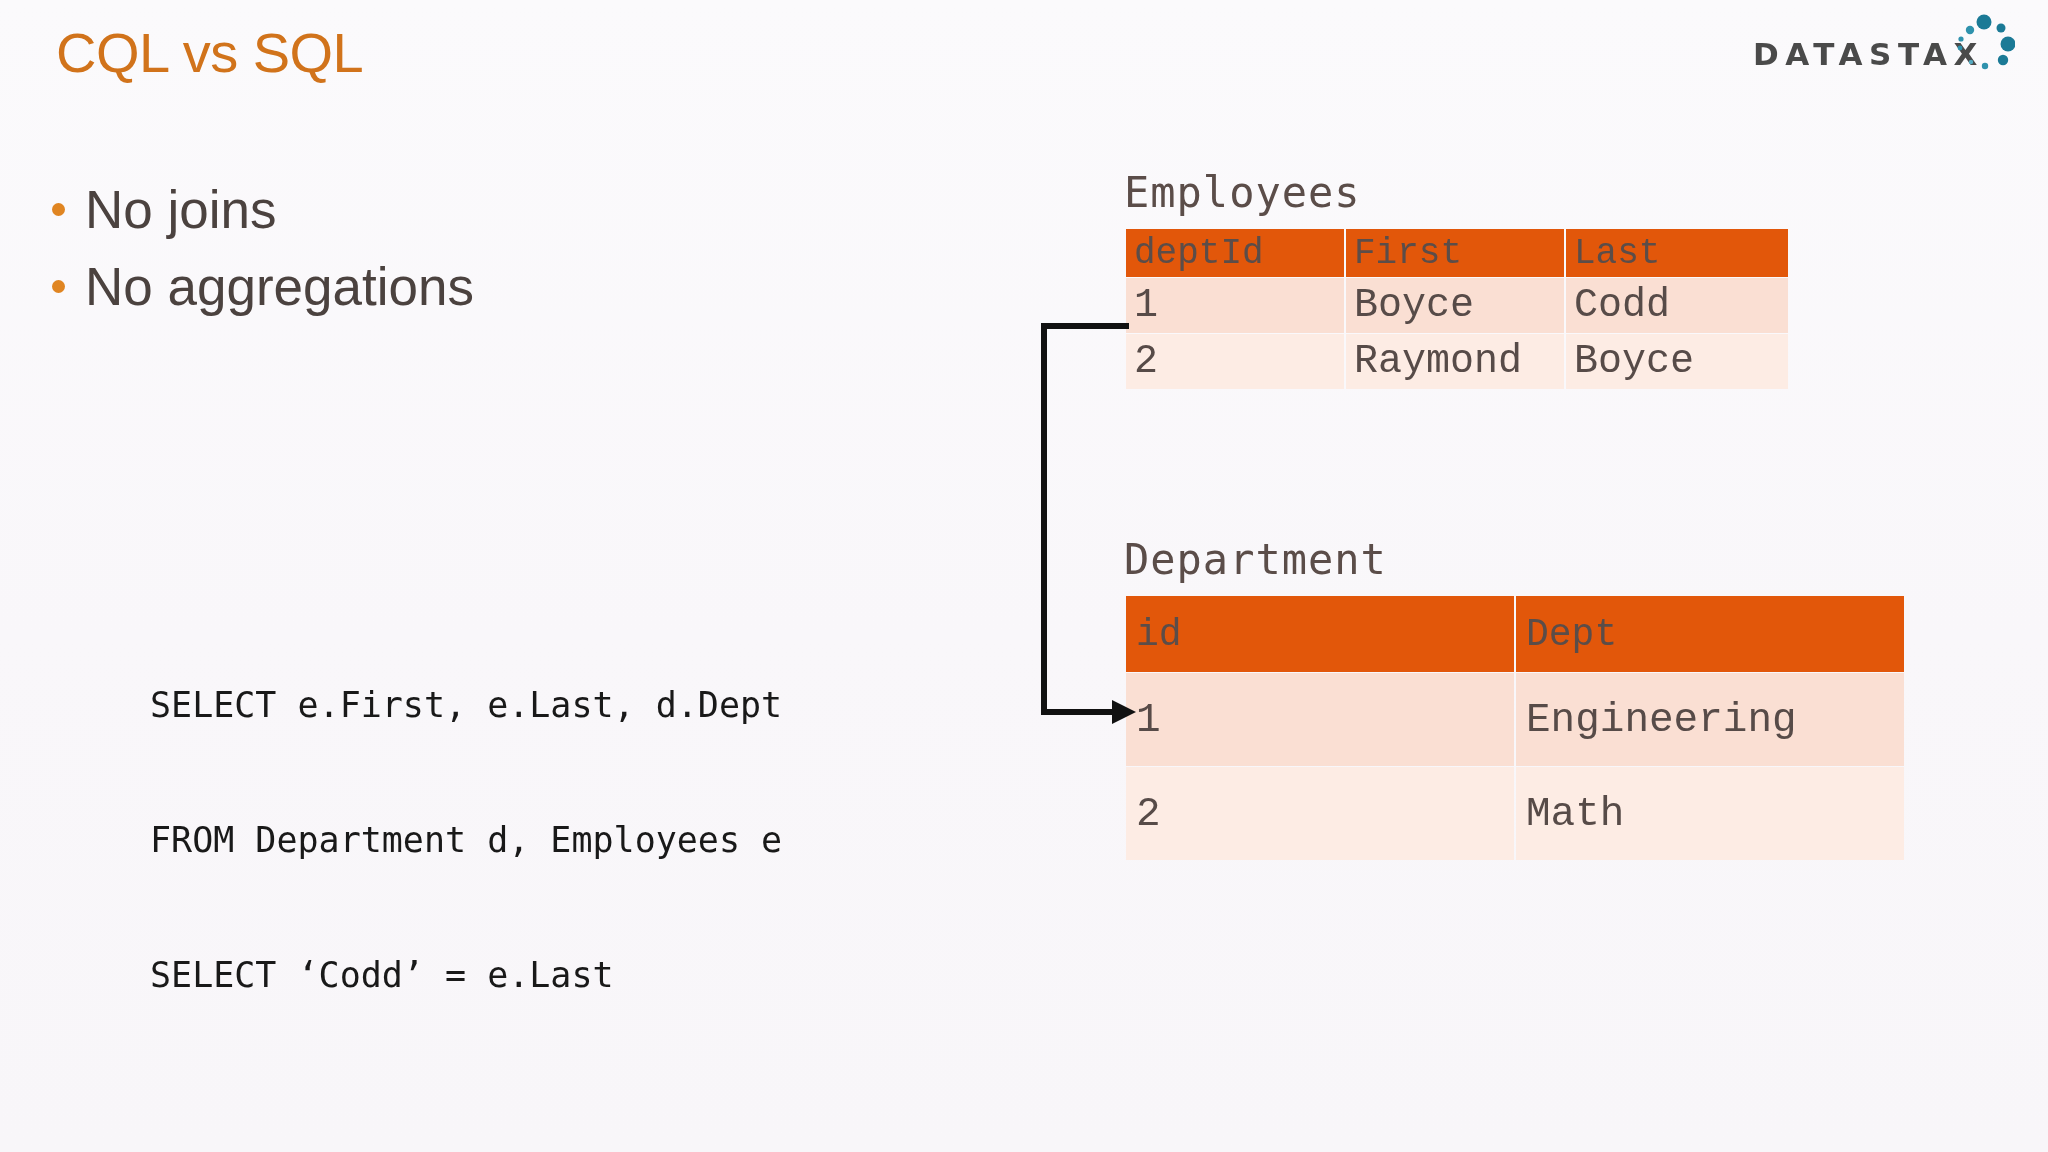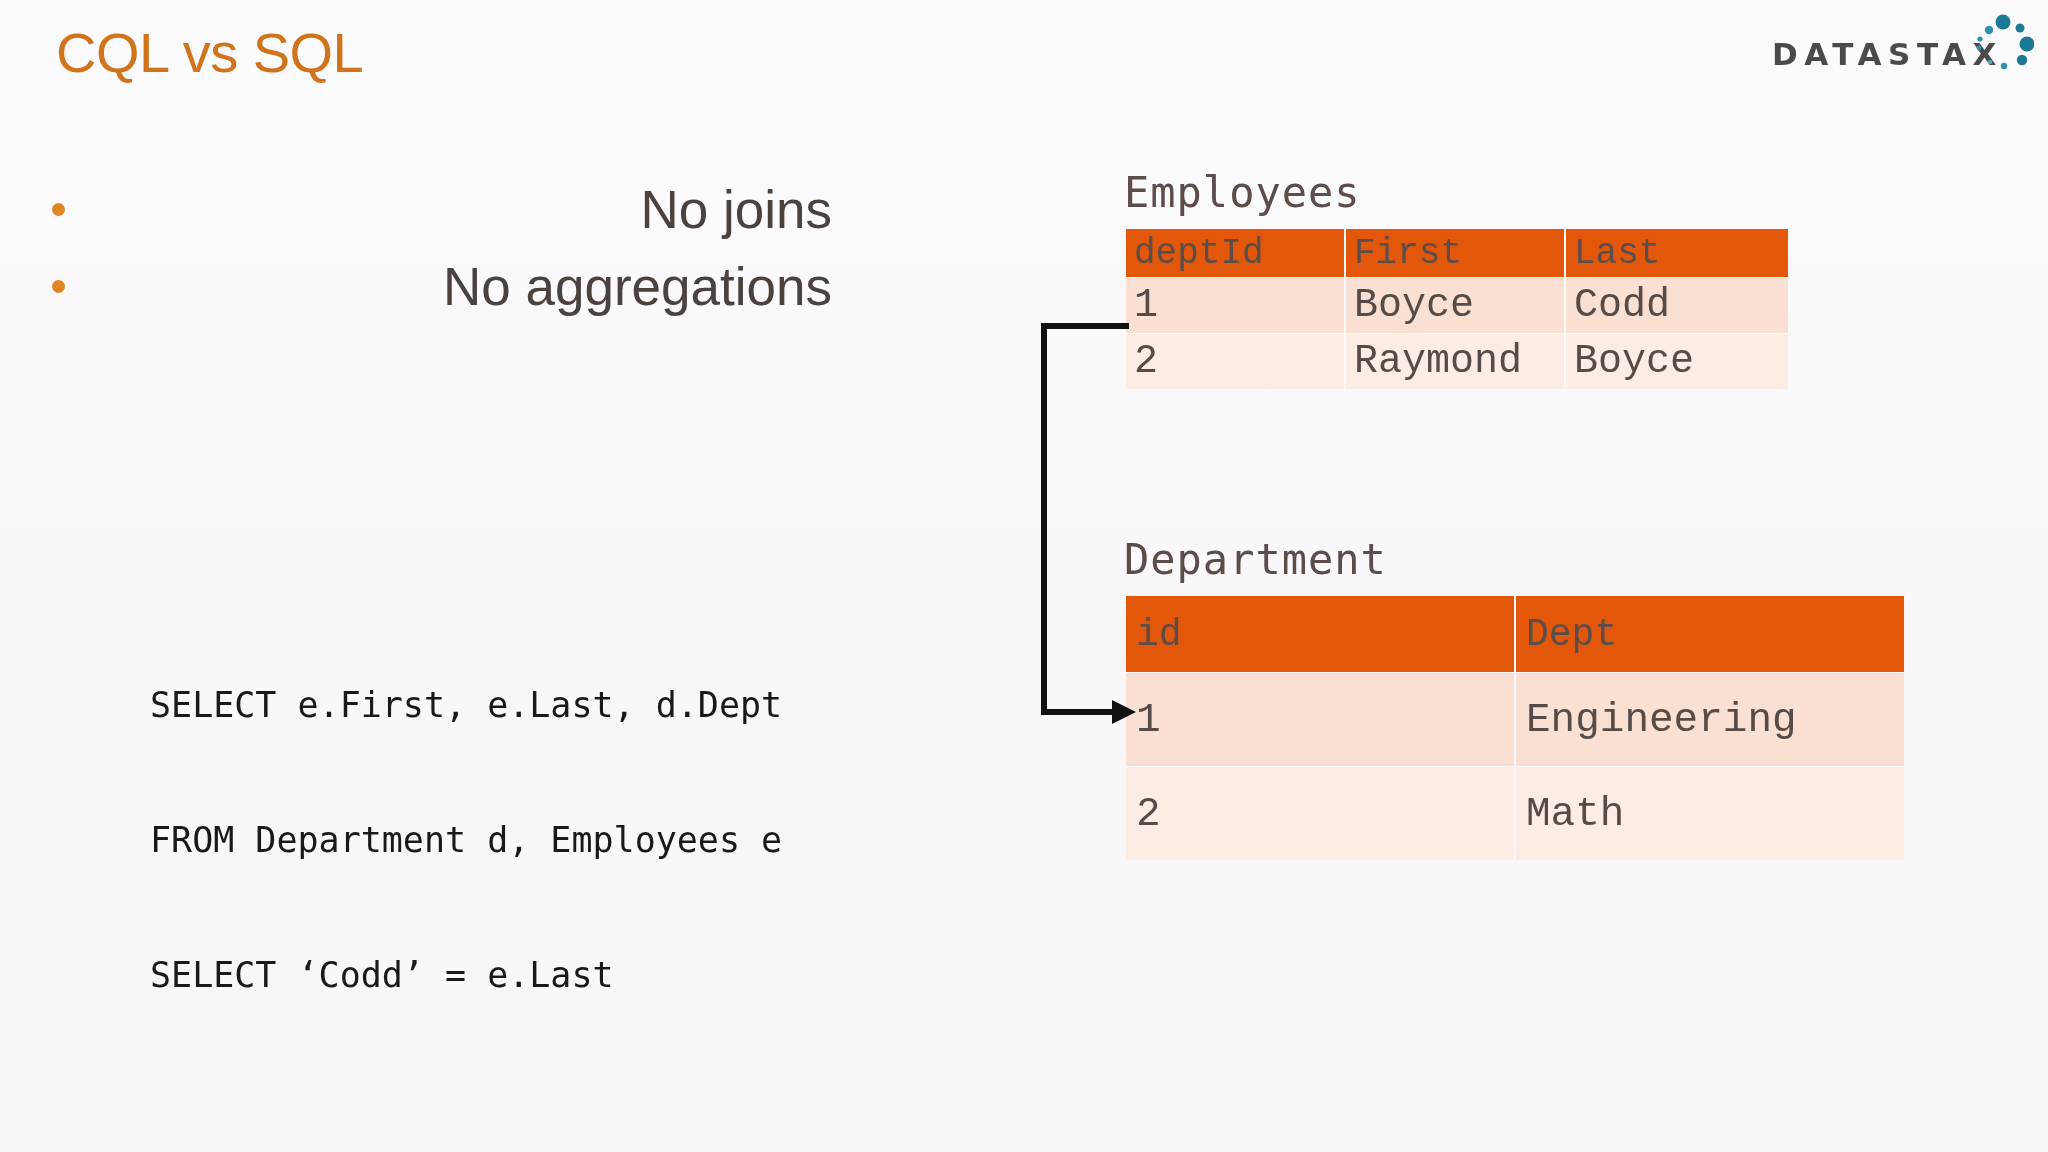--- a/index.html
+++ b/index.html
@@ -32,21 +32,21 @@
     font-weight: 400;
     color: #d1731b;
     letter-spacing: -0.5px;
     font-family: "Liberation Sans", sans-serif;
     white-space: nowrap;
   }
 
   
   .logo {
     position: absolute;
-    right: 14px;
+    right: 33px;
     top: 14px;
     width: 262px;
     height: 62px;
   }
   .logo-wordmark {
     position: absolute;
     left: 0;
     top: 22px;
     font-size: 31px;
     letter-spacing: 6.5px;
@@ -67,21 +67,20 @@
   .bullets {
     position: absolute;
     left: 52px;
     top: 180px;
     width: 780px;
   }
   .bullet-row {
     display: flex;
     align-items: baseline;
     margin-bottom: 18px;
-    justify-content: space-between;
   }
   .bullet-dot {
     width: 13px;
     height: 13px;
     border-radius: 50%;
     background: #e08522;
     flex: 0 0 auto;
     margin-right: 20px;
     position: relative;
     top: -12px;

